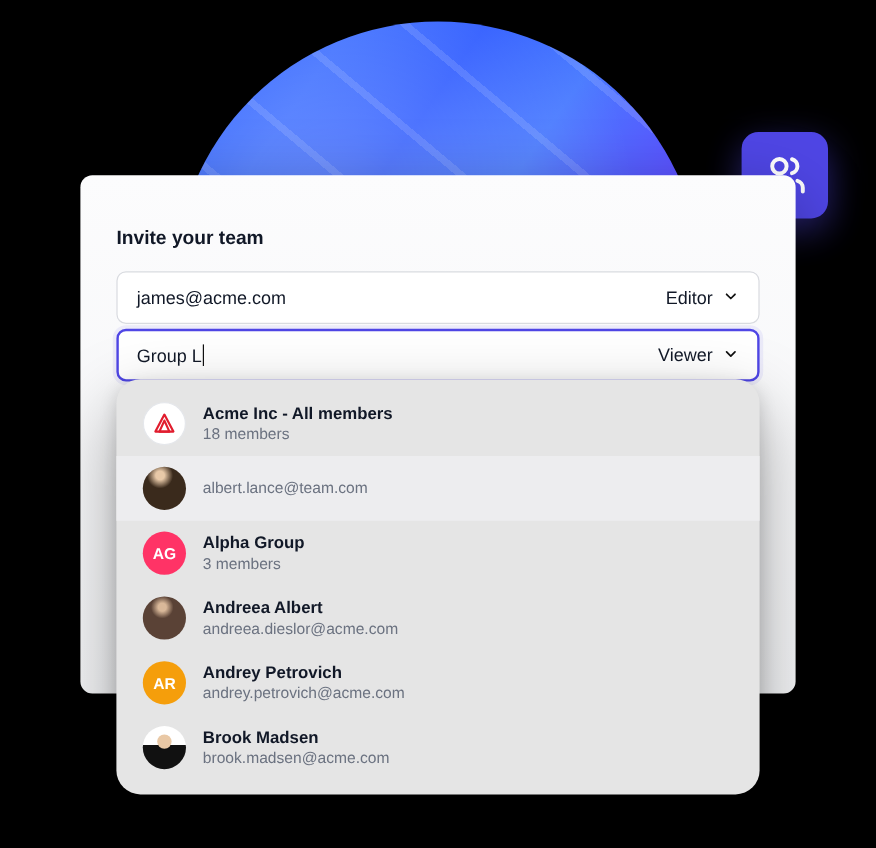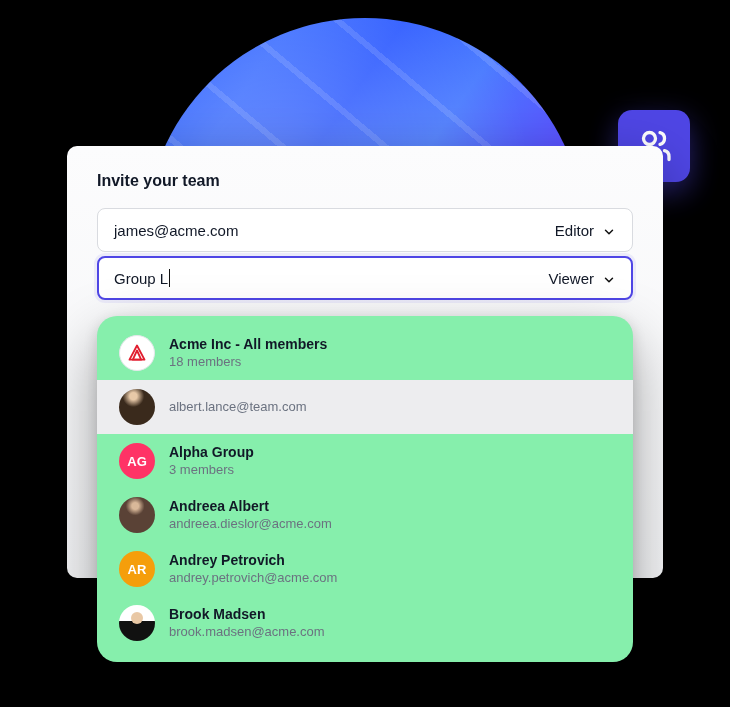--- a/index.html
+++ b/index.html
@@ -53,20 +53,21 @@
     background: linear-gradient(180deg, #fcfcfd 0%, #f3f4f6 100%);
     border-radius: 10px;
     box-shadow: 0 20px 60px rgba(0,0,0,0.35);
     padding: 26px 30px;
   }
   .title {
     font-size: 16px;
     font-weight: 700;
     color: #111827;
     margin-bottom: 18px;
+    margin-top: 18px;
   }
   .field-row {
     display: flex;
     align-items: center;
     height: 44px;
     background: #fff;
     border: 1px solid #d9dbe0;
     border-radius: 8px;
     padding: 0 16px;
     margin-bottom: 4px;
@@ -85,21 +86,21 @@
   .cursor {
     display: inline-block;
     width: 1px;
     height: 18px;
     background: #111;
     vertical-align: -3px;
     margin-left: 1px;
   }
   .role {
     display: flex;
-    align-items: flex-end;
+    align-items: flex-start;
     gap: 8px;
     font-size: 15px;
     color: #111827;
     cursor: pointer;
   }
   .chevron {
     width: 14px;
     height: 14px;
   }
   .fab {
@@ -113,21 +114,21 @@
     display: flex;
     align-items: center;
     justify-content: center;
     box-shadow: 0 10px 30px rgba(79,70,229,0.5);
   }
   .dropdown {
     position: absolute;
     left: 97px;
     top: 316px;
     width: 536px;
-    background: #86efac;
+    background: #e5e5e5;
     border-radius: 20px;
     box-shadow: 0 25px 60px rgba(0,0,0,0.35), 0 4px 14px rgba(0,0,0,0.15);
     padding: 10px 0 12px 0;
   }
   .item {
     display: flex;
     align-items: center;
     gap: 14px;
     padding: 9px 22px;
   }

